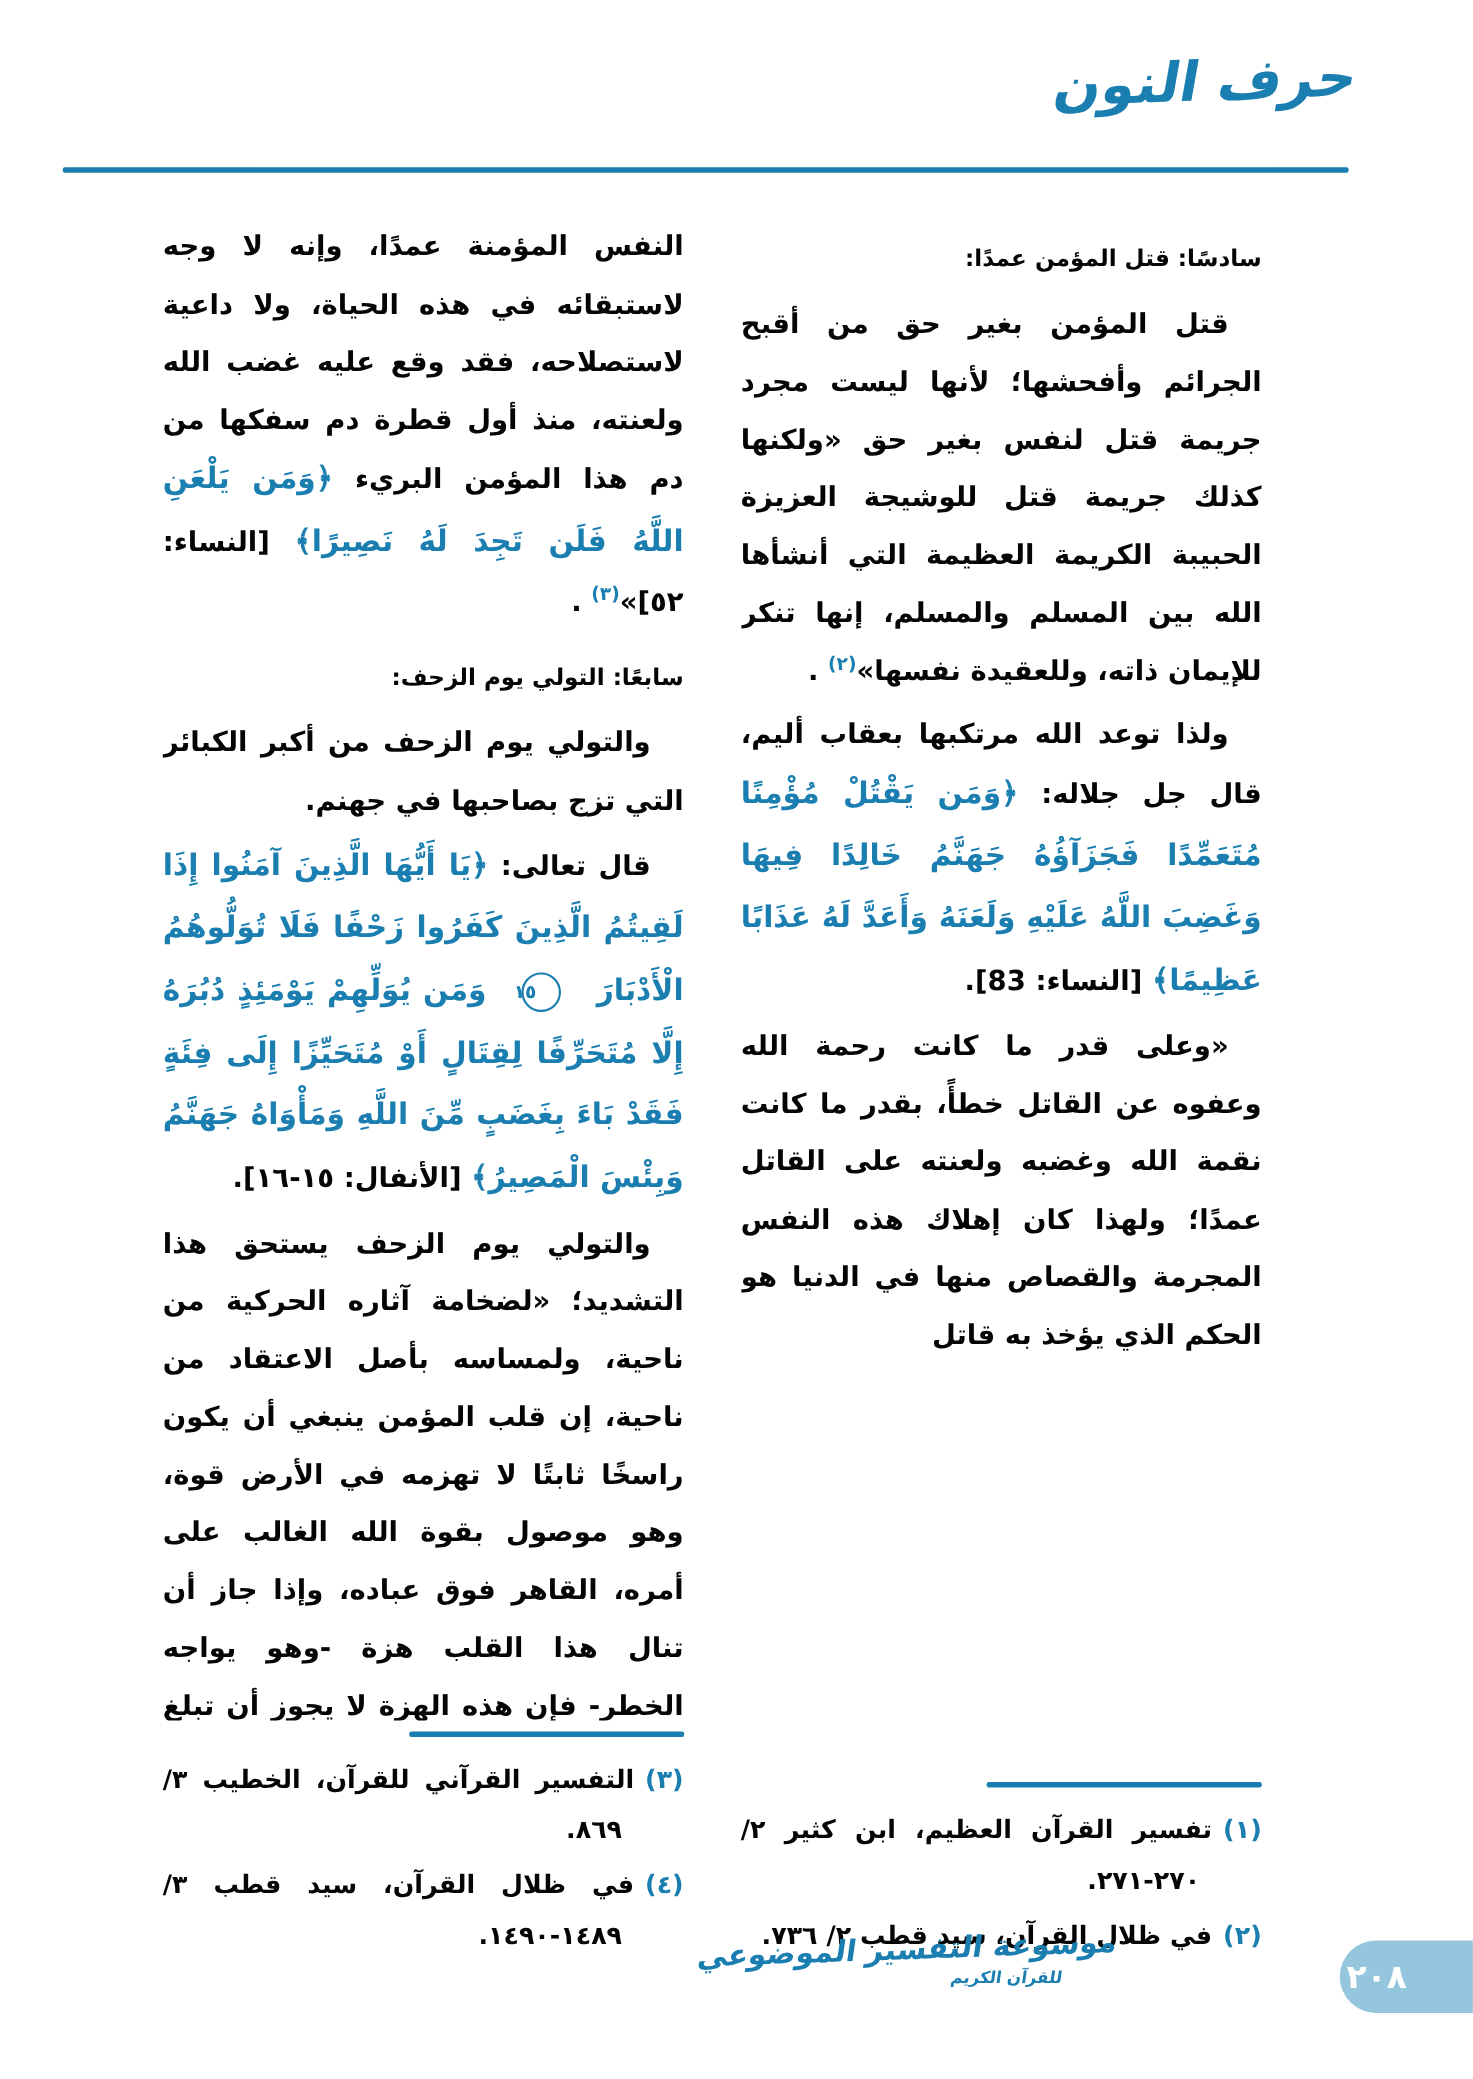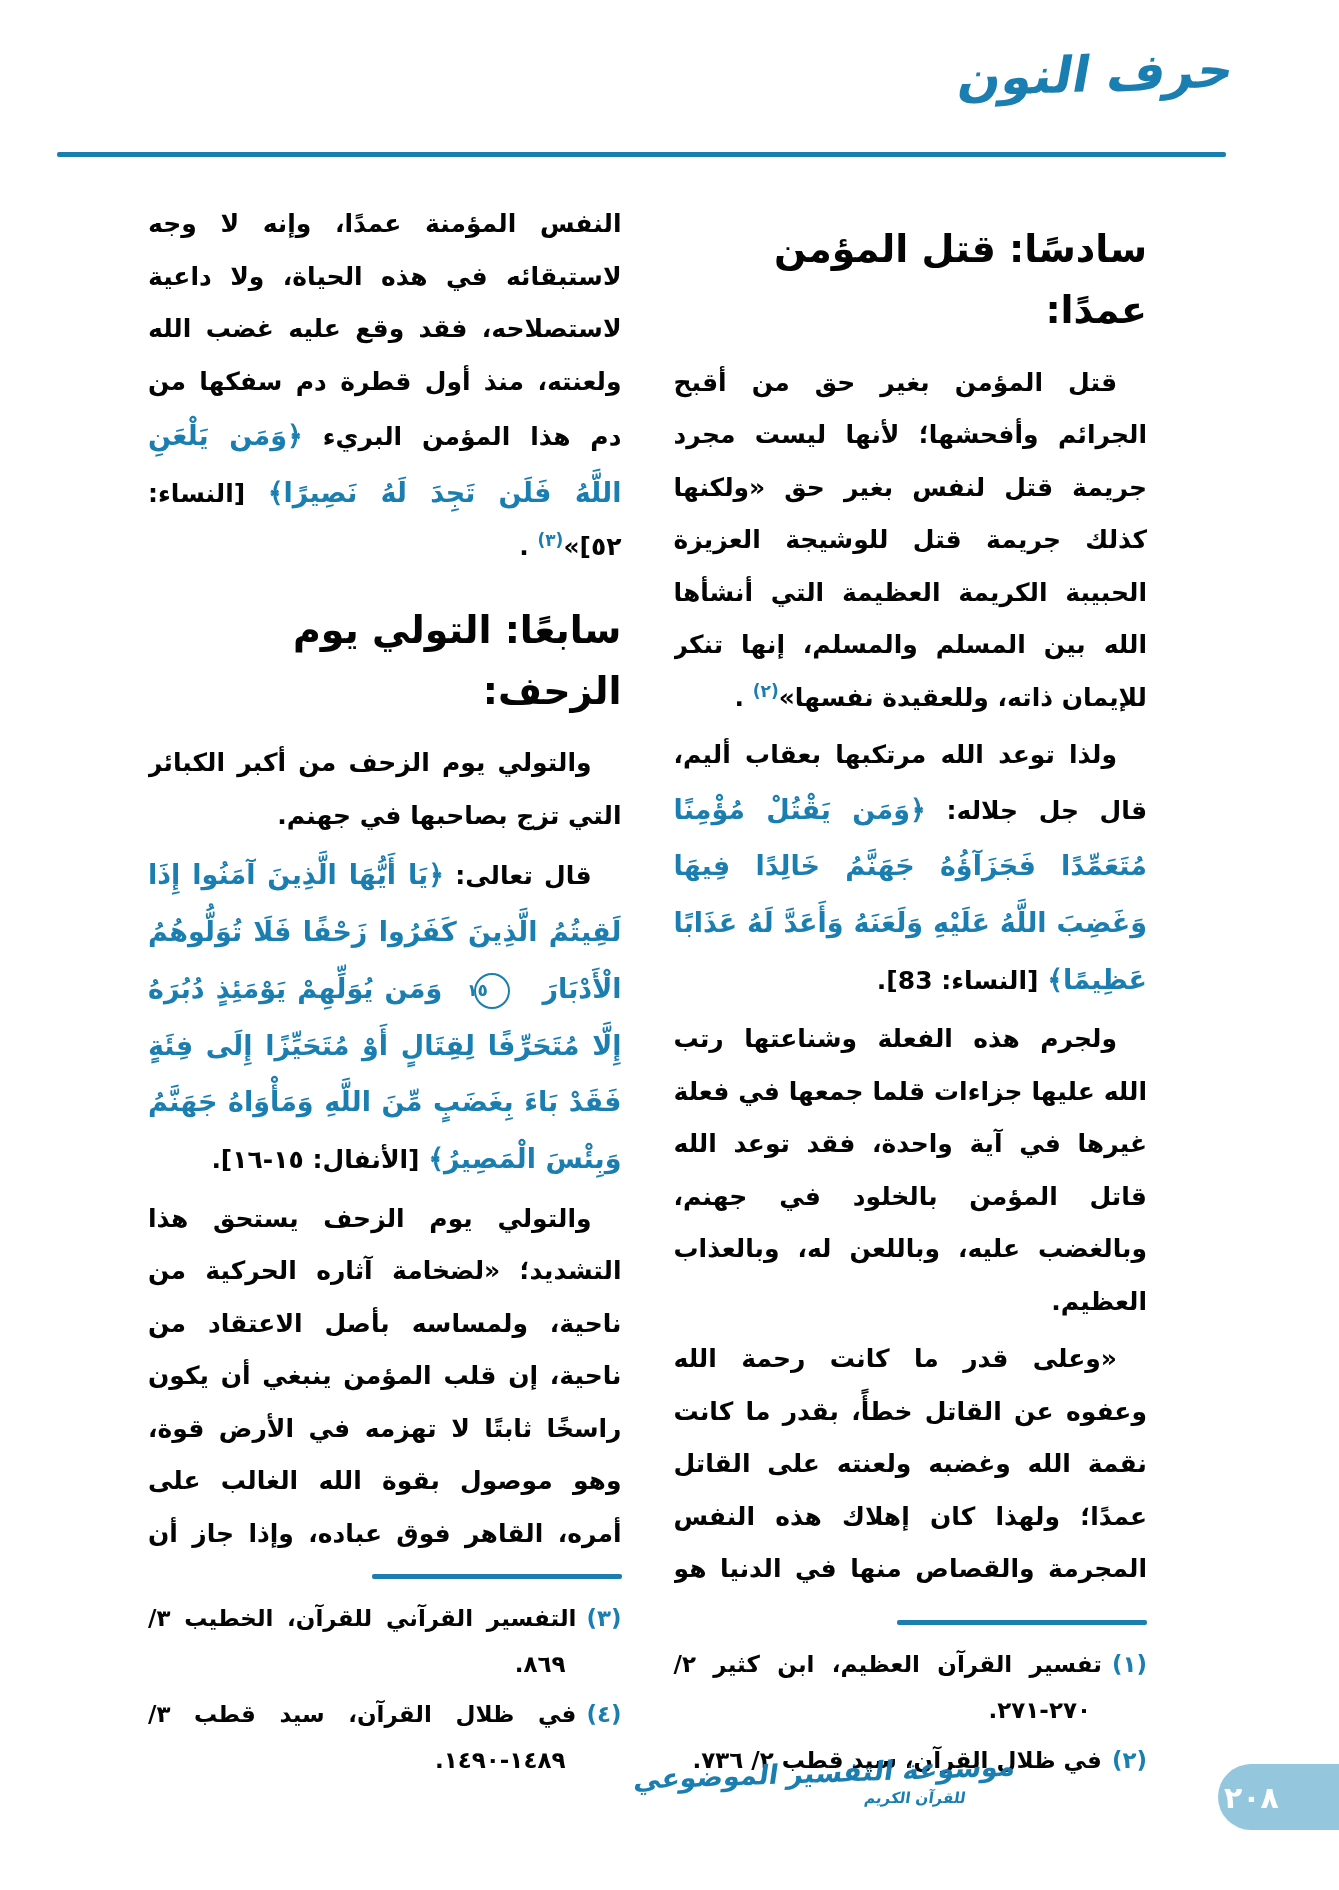--- a/index.html
+++ b/index.html
@@ -52,21 +52,21 @@
   .para{
     font-size:25px;font-weight:bold;
     line-height:2.1;
     text-align:justify;
     text-justify:inter-word;
     margin:5px 0;
     color:var(--ink);
   }
   .para.indent{text-indent:30px;}
   .subheading{
-    font-size:38px;font-weight:bold;
+    font-size:21px;font-weight:bold;
     color:var(--accent);
     margin:26px 0 16px;
     line-height:1.6;
     text-align:right;
   }
   .run-n{color:var(--ink);}
   .run-q{color:var(--accent);font-size:27px;}
   .run-r{color:var(--ink);}
   .run-m{
     color:var(--accent);
@@ -145,21 +145,20 @@
     <div class="header-rule"></div>
   </header>
 
   <main class="columns">
 
     <section class="column">
       <div class="col-body">
           <h2 class="subheading"><span class="run-n">سادسًا: قتل المؤمن عمدًا:</span></h2>
           <p class="para indent"><span class="run-n">قتل المؤمن بغير حق من أقبح الجرائم وأفحشها؛ لأنها ليست مجرد جريمة قتل لنفس بغير حق «ولكنها كذلك جريمة قتل للوشيجة العزيزة الحبيبة الكريمة العظيمة التي أنشأها الله بين المسلم والمسلم، إنها تنكر للإيمان ذاته، وللعقيدة نفسها»</span><span class="run-m">(٢)</span><span class="run-n"> .</span></p>
           <p class="para indent"><span class="run-n">ولذا توعد الله مرتكبها بعقاب أليم، قال جل جلاله: </span><span class="run-q">﴿وَمَن يَقْتُلْ مُؤْمِنًا مُتَعَمِّدًا فَجَزَآؤُهُ جَهَنَّمُ خَالِدًا فِيهَا وَغَضِبَ اللَّهُ عَلَيْهِ وَلَعَنَهُ وَأَعَدَّ لَهُ عَذَابًا عَظِيمًا﴾</span><span class="run-r"> [النساء: 83].</span></p>
-          <p class="para indent"><span class="run-n">ولجرم هذه الفعلة وشناعتها رتب الله عليها جزاءات قلما جمعها في فعلة غيرها في آية واحدة، فقد توعد الله قاتل المؤمن بالخلود في جهنم، وبالغضب عليه، وباللعن له، وبالعذاب العظيم.</span></p>
           <p class="para indent"><span class="run-n">«وعلى قدر ما كانت رحمة الله وعفوه عن القاتل خطأً، بقدر ما كانت نقمة الله وغضبه ولعنته على القاتل عمدًا؛ ولهذا كان إهلاك هذه النفس المجرمة والقصاص منها في الدنيا هو الحكم الذي يؤخذ به قاتل</span></p>
         </div>
       <footer class="col-footnotes">
         <div class="fn-rule"></div>
         <div class="fn-list">
             <p class="footnote"><span class="fn-marker">(١)</span><span class="fn-text">تفسير القرآن العظيم، ابن كثير ٢/ ٢٧٠-٢٧١.</span></p>
             <p class="footnote"><span class="fn-marker">(٢)</span><span class="fn-text">في ظلال القرآن، سيد قطب ٢/ ٧٣٦.</span></p>
           </div>
       </footer>
     </section>

